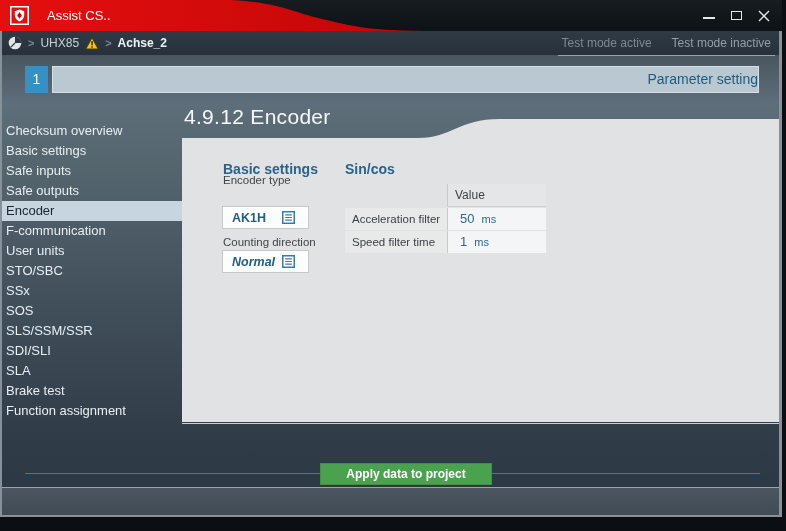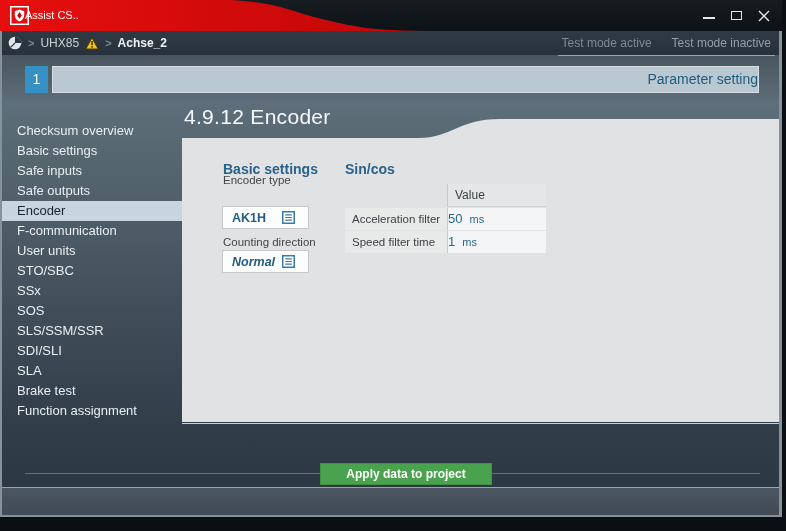--- a/index.html
+++ b/index.html
@@ -7,21 +7,21 @@
     position:relative;width:786px;height:531px;overflow:hidden;
     background:#0b0f14;
     font-family:"Liberation Sans","DejaVu Sans",sans-serif;
   }
   .abs{position:absolute;}
 
   
   .titlebar{left:0;top:0;width:782px;height:31px;background:linear-gradient(180deg,#171c21,#0d1217);}
   .swoosh{left:0;top:0;}
   .logo{left:10px;top:6px;width:19px;height:19px;}
-  .app-title{left:25px;top:0;height:45px;line-height:31px;color:#ffffff;font-size:11px;}
+  .app-title{left:47px;top:0;height:45px;line-height:31px;color:#ffffff;font-size:13px;}
   .win-controls{right:12px;top:0;height:31px;display:flex;align-items:center;gap:16px;position:absolute;}
   .btn-min{width:12px;height:2px;background:#e3e7ea;margin-top:4px;cursor:default;}
   .btn-max{width:11px;height:9px;border:1.5px solid #e3e7ea;box-sizing:border-box;}
   .btn-close{width:12px;height:12px;}
 
   
   .crumbbar{left:0;top:31px;width:782px;height:25px;background:linear-gradient(180deg,#303a44,#27313b);border-bottom:1px solid #49545e;box-sizing:border-box;}
   .crumb-left{position:absolute;left:8px;top:0;height:24px;display:flex;align-items:center;gap:6px;}
   .crumb-sep{color:#7d8891;font-size:11px;font-weight:600;}
   .crumb-root{color:#c9d1d7;font-size:12px;}
@@ -31,21 +31,21 @@
   .tm-inactive{color:#939ea7;font-size:12px;}
 
   
   .main{left:0;top:56px;width:782px;height:431px;
     background:linear-gradient(180deg,#49565f 0%,#5e6e7a 11%,#56666f 24%,#414f5a 58%,#313e4a 86%,#2c3944 100%);}
 
   .step-num{left:25px;top:10px;width:23px;height:27px;background:#3590c3;color:#ffffff;font-size:14px;text-align:center;line-height:27px;}
   .step-label{left:52px;top:10px;width:707px;height:27px;background:#bac8d1;border:1px solid #d7dfe4;box-sizing:border-box;color:#1e5c7f;font-size:14px;line-height:25px;padding-left:19px;text-align:right;}
 
   .sidebar{left:2px;top:65px;width:180px;}
-  .side-item{height:20px;line-height:20px;padding-left:15px;color:#e8eef2;font-size:13px;cursor:default;white-space:nowrap;}
+  .side-item{height:20px;line-height:20px;padding-left:4px;color:#e8eef2;font-size:13px;cursor:default;white-space:nowrap;}
   .side-item.selected{background:#c6d5de;color:#19252f;}
 
   .panel-svg{left:182px;top:63px;}
   .panel-underline{left:182px;top:367px;width:597px;height:1px;background:#c9d0d5;}
 
   .content-title{left:184px;top:49px;font-size:21px;font-weight:300;color:#f6f9fb;letter-spacing:0.3px;}
 
   .h-section{font-size:14px;font-weight:700;color:#29638b;}
   .h-basic{left:223px;top:105px;}
   .h-sincos{left:345px;top:105px;}
@@ -56,21 +56,21 @@
   .dropdown{width:87px;height:23px;background:#fcfdfd;border:1px solid #c5c9cb;box-sizing:border-box;display:flex;align-items:center;justify-content:space-between;padding:0 13px 0 9px;cursor:default;}
   .dd1{left:222px;top:150px;}
   .dd2{left:222px;top:194px;font-style:italic;}
   .dd-value{font-size:12.5px;font-weight:600;color:#245e81;}
 
   .sc-table{left:345px;top:128px;width:201px;}
   .sc-row{display:grid;grid-template-columns:102px 99px;margin-bottom:1px;}
   .sc-hdr-label{background:transparent;height:23px;}
   .sc-hdr-value{background:#e4e6e7;border-left:1px solid #c7cacc;height:23px;line-height:23px;color:#3d4246;font-size:12px;padding-left:7px;box-sizing:border-box;border-bottom:1px solid #cdd0d2;}
   .sc-lbl{background:#e8eaea;height:22px;line-height:22px;color:#3d4246;font-size:11.5px;padding-left:7px;box-sizing:border-box;}
-  .sc-val{background:#f4f5f6;border-left:1px solid #c7cacc;height:22px;line-height:22px;box-sizing:border-box;color:#2a6890;font-size:13px;}
+  .sc-val{background:#f4f5f6;border-left:1px solid #c7cacc;height:22px;line-height:22px;padding-left:12px;box-sizing:border-box;color:#2a6890;font-size:13px;}
   .sc-unit{font-size:11px;margin-left:7px;color:#2a6890;}
 
   .apply-line{left:25px;top:417px;width:735px;height:1px;background:#2c7fb5;}
   .apply-btn{left:320px;top:407px;width:172px;height:22px;background:#4aa24f;border:1px solid #419046;box-sizing:border-box;color:#ffffff;font-size:12px;font-weight:600;text-align:center;line-height:20px;cursor:default;}
 
   
   .footer{left:2px;top:487px;width:777px;height:28px;background:linear-gradient(180deg,#4b5661,#404b56);border-top:1px solid #9aa4ac;box-sizing:border-box;}
   .b-left{left:0;top:31px;width:2px;height:486px;background:#87919a;}
   .b-right{left:779px;top:31px;width:3px;height:486px;background:#87919a;}
   .b-bottom{left:0;top:515px;width:782px;height:2px;background:#87919a;}

